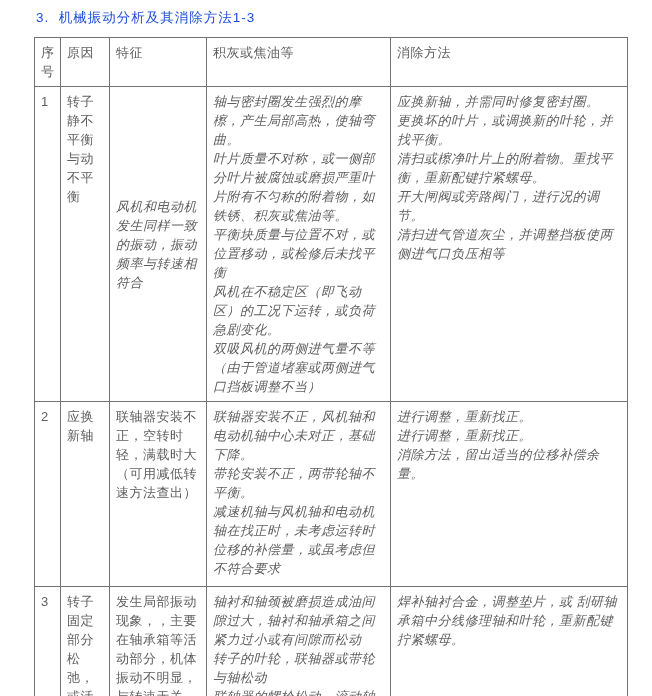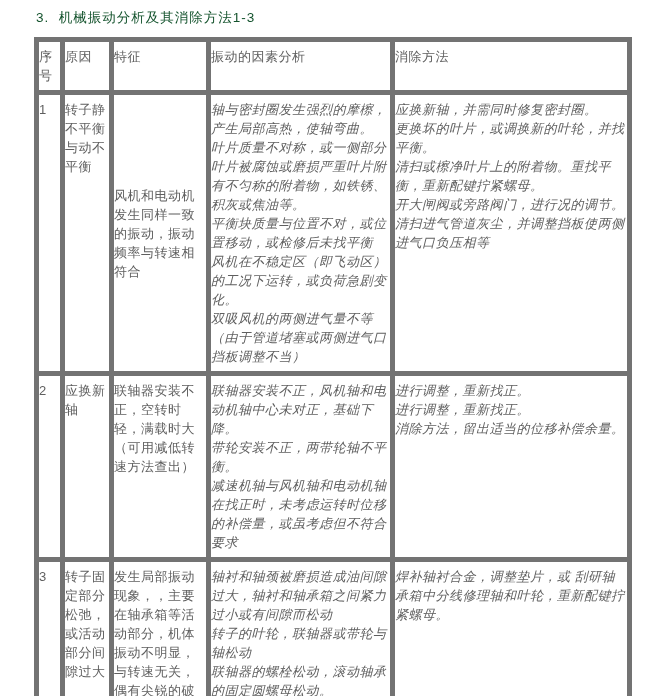--- a/index.html
+++ b/index.html
@@ -10,41 +10,41 @@
     font-family: "Liberation Sans", "DejaVu Sans", sans-serif;
   }
   .page {
     width: 652px; height: 696px;
     position: relative;
   }
   .doc-title {
     position: absolute;
     left: 36px; top: 9px;
     font-size: 13.5px;
-    color: #14532d;
+    color: #1d4ed8;
     letter-spacing: 1px;
     white-space: pre;
   }
   table.vib-table {
     position: absolute;
     left: 34px; top: 37px;
     width: 593px;
     border-collapse: collapse;
     table-layout: fixed;
     color: #5f5f5f;
     font-size: 13px;
   }
   table.vib-table col.c-no      { width: 26px; }
   table.vib-table col.c-cause   { width: 49px; }
   table.vib-table col.c-feature { width: 97px; }
   table.vib-table col.c-analysis{ width: 184px; }
   table.vib-table col.c-method  { width: 237px; }
   table.vib-table td, table.vib-table th {
-    border: 5px solid #737373;
-    padding: 5px 0;
+    border: 1px solid #737373;
+    padding: 5px 6px;
     line-height: 19px;
     font-weight: normal;
     vertical-align: top;
     text-align: left;
     letter-spacing: 0.5px;
   }
   thead th { height: 40px; vertical-align: middle; }
   th.th-no { text-align: center; padding: 2px 1px; line-height: 17px; word-break: break-all; }
   tr.r1 td { height: 275px; }
   tr.r2 td { height: 185px; }
@@ -57,21 +57,21 @@
     vertical-align: middle;
     text-align: justify;
     word-break: break-all;
     margin-left: 38px;
   }
   td.cell-feature {
     text-align: justify;
     word-break: break-all;
     white-space: pre-line;
   }
-  td.cell-feature.vm { vertical-align: middle; }
+  td.cell-feature.vm { vertical-align: middle; font-style: italic; }
   td.cell-analysis, td.cell-method {
     white-space: pre-line;
     text-align: justify;
     word-break: break-all;
     font-style: italic;
   }
 </style>
 </head>
 <body>
 
@@ -85,21 +85,21 @@
         <col class="c-cause">
         <col class="c-feature">
         <col class="c-analysis">
         <col class="c-method">
     </colgroup>
     <thead>
       <tr>
         <th class="th-no">序号</th>
         <th>原因</th>
         <th>特征</th>
-        <th>振动的因素分析</th>
+        <th>积灰或焦油等</th>
         <th>消除方法</th>
       </tr>
     </thead>
     <tbody>
       <tr class="r1">
         <td class="cell-no">1</td>
         <td class="cell-cause">转子静不平衡与动不平衡</td>
         <td class="cell-feature vm">风机和电动机发生同样一致的振动，振动频率与转速相符合</td>
         <td class="cell-analysis">轴与密封圈发生强烈的摩檫，产生局部高热，使轴弯曲。
 叶片质量不对称，或一侧部分叶片被腐蚀或磨损严重叶片附有不匀称的附着物，如铁锈、积灰或焦油等。

